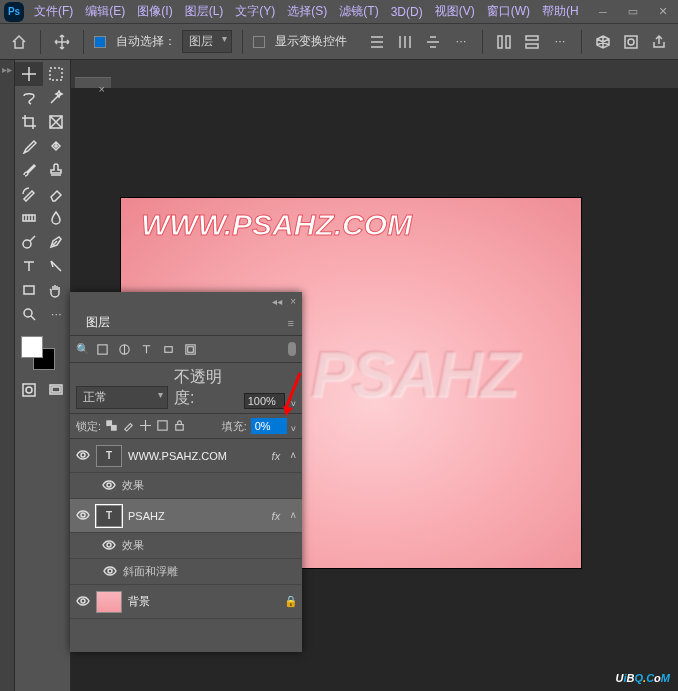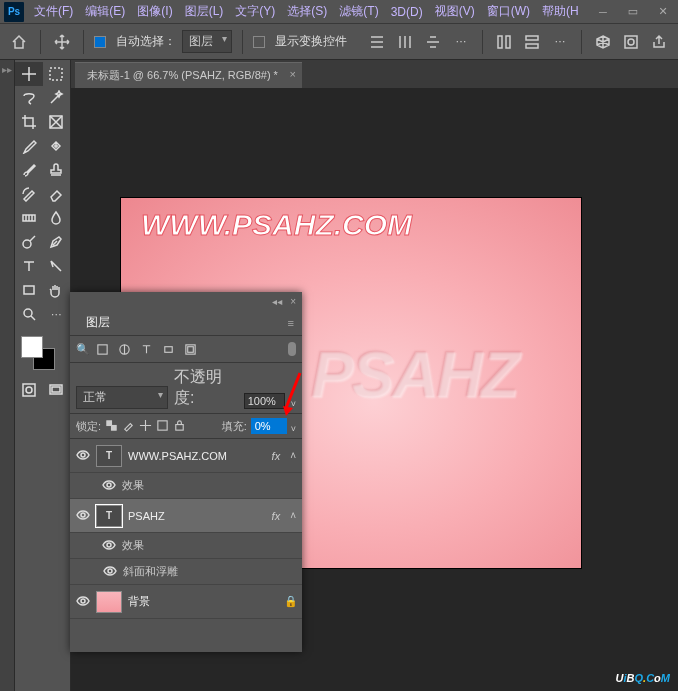--- a/index.html
+++ b/index.html
@@ -1,18 +1,18 @@
 <!DOCTYPE html>
 <html><head>
 <meta charset="utf-8">
 <style>
 *{margin:0;padding:0;box-sizing:border-box;font-family:"Microsoft YaHei",sans-serif;font-size:11px;color:#ccc;user-select:none}
 body{width:678px;height:691px;background:#535353;overflow:hidden;position:relative}
 .titlebar{height:24px;background:#535353;display:flex;align-items:center;border-bottom:1px solid #383838}
-.ps-logo{width:20px;height:20px;margin:2px 4px;background:#001e36;display:flex;align-items:center;justify-content:center;color:#31a8ff;font-weight:bold;font-size:10px;border-radius:1px}
+.ps-logo{width:20px;height:20px;margin:2px 4px;background:#001e36;display:flex;align-items:center;justify-content:center;color:#31a8ff;font-weight:bold;font-size:10px;border-radius:6px}
 .menubar{display:flex;flex:1;align-items:center;height:100%}
 .menu-item{padding:0 6px;font-size:12px;color:#c4b5fd;cursor:default}
 .win-controls{display:flex}
 .win-btn{width:30px;height:24px;display:flex;align-items:center;justify-content:center;color:#aaa}
 .options-bar{height:36px;background:#535353;border-bottom:1px solid #2a2a2a;display:flex;align-items:center;padding:0 8px;gap:6px}
 .opt-divider{width:1px;height:24px;background:#383838;margin:0 4px}
 .opt-btn{width:22px;height:22px;display:flex;align-items:center;justify-content:center;color:#ccc}
 .opt-btn svg{width:16px;height:16px;stroke:#ccc;fill:none;stroke-width:1.5}
 .checkbox{width:12px;height:12px;border:1px solid #888;display:inline-block;margin-right:4px;vertical-align:middle}
 .checkbox.checked{background:#006fcf}
@@ -319,21 +319,20 @@
             <rect x="2" y="3" width="12" height="9"></rect>
             <rect x="4" y="5" width="8" height="5"></rect>
           </svg>
         </div>
       </div>
   </div>
 
   <div class="canvas-area">
     <div class="doc-tabs">
       <div class="doc-tab">
-        <span>未标题-1 @ 66.7% (PSAHZ, RGB/8#) *</span>
         <span class="close">×</span>
       </div>
     </div>
     <div class="canvas">
       <div class="canvas-text1">WWW.PSAHZ.COM</div>
       <div class="canvas-text2">PSAHZ</div>
     </div>
   </div>
 </div>
 

